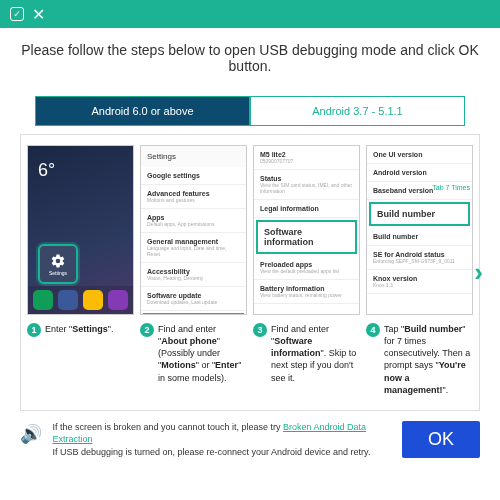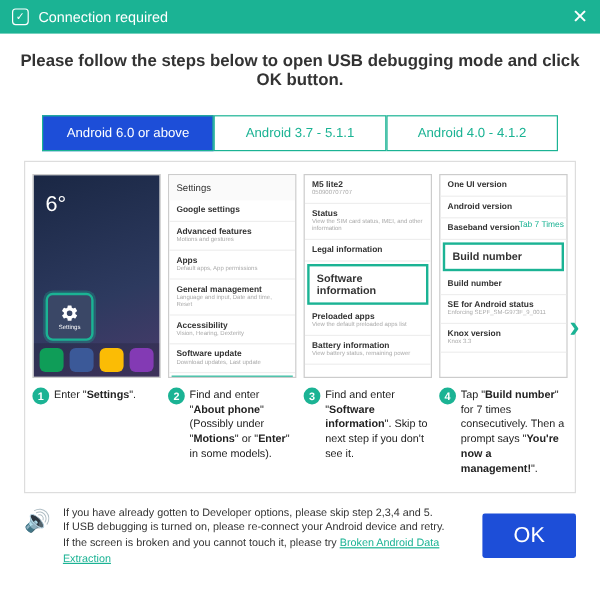--- a/index.html
+++ b/index.html
@@ -2,25 +2,25 @@
 <html><head>
 <meta charset="utf-8">
 <style>
 *{box-sizing:border-box;margin:0;padding:0;font-family:Arial,Helvetica,sans-serif}
 body{background:#fff;width:500px;height:500px;overflow:hidden;font-size:10px}
 .titlebar{background:#1bb394;color:#fff;display:flex;align-items:center;height:28px;padding:0 10px}
 .titlebar .shield{width:14px;height:14px;border:1.5px solid #fff;border-radius:3px;display:flex;align-items:center;justify-content:center;margin-right:8px;font-size:9px}
 .titlebar .ttl{font-size:12px;flex:1}
 .titlebar .close{font-size:16px;cursor:pointer}
 .hdr{text-align:center;padding:14px 10px 6px}
-.hdr h1{font-size:14px;font-weight:bold;color:#333;margin-bottom:6px}
+.hdr h1{font-size:14px;font-weight:normal;color:#333;margin-bottom:6px}
 .hdr a{color:#1bb394;font-size:10px;text-decoration:underline}
 .tabs{display:flex;justify-content:center;gap:0;margin:10px auto 8px;width:430px}
 .tab{flex:1;text-align:center;padding:8px 4px;font-size:11px;border:1px solid #1bb394;color:#1bb394;cursor:pointer}
-.tab.active{background:#1d4ed8;color:#fff}
+.tab.active{background:#0c4a6e;color:#fff}
 .panel{border:1px solid #ddd;margin:0 20px;padding:10px 6px 14px;position:relative}
 .steps{display:flex;gap:6px}
 .step{flex:1;min-width:0}
 .shot{height:170px;border:1px solid #ccc;background:#fff;position:relative;overflow:hidden;font-size:6px;color:#666}
 .shot1{background:linear-gradient(160deg,#1a2744 0%,#2d3a5f 60%,#4a3b6b 100%)}
 .shot1 .temp{color:#fff;position:absolute;top:14px;left:10px;font-size:18px}
 .dock{position:absolute;bottom:0;left:0;right:0;background:rgba(0,0,0,.15);display:flex;justify-content:space-around;padding:4px 2px}
 .dico{width:20px;height:20px;border-radius:5px;background:#3b5998}
 .dico.g{background:#0f9d58}.dico.y{background:#fbbc05}.dico.p{background:#833ab4}
 .gear{position:absolute;bottom:30px;left:10px;width:40px;height:40px;border:2px solid #1bb394;border-radius:6px;background:#3a4766;display:flex;flex-direction:column;align-items:center;justify-content:center;box-shadow:0 0 0 2px rgba(27,179,148,.3)}
@@ -38,32 +38,30 @@
 .spk{color:#1bb394;font-size:18px;margin-top:2px}
 .ftxt{flex:1;font-size:9px;line-height:1.4;color:#333}
 .ftxt a{color:#1bb394;text-decoration:underline}
 .okbtn{background:#1d4ed8;color:#fff;border:none;padding:8px 26px;font-size:18px;border-radius:2px;cursor:pointer;align-self:center}
 </style>
 </head>
 <body>
 
 <div class="titlebar">
   <div class="shield">✓</div>
-  <div class="ttl">Connection required</div>
   <div class="close">✕</div>
 </div>
 
 <div class="hdr">
   <h1>Please follow the steps below to open USB debugging mode and click OK button.</h1>
 </div>
 
 <div class="tabs">
   <div class="tab active">Android 6.0 or above</div>
   <div class="tab">Android 3.7 - 5.1.1</div>
-  <div class="tab">Android 4.0 - 4.1.2</div>
 </div>
 
 <div class="panel">
   <div class="steps">
 
     <div class="step">
       <div class="shot shot1">
         <div class="temp">6°</div>
         <div class="gear">
           <svg width="16" height="16" viewBox="0 0 24 24">
@@ -183,18 +181,17 @@
         <div id="s4t">Tap "<b>Build number</b>" for 7 times consecutively. Then a prompt says "<b>You're now a management!</b>".</div>
       </div>
     </div>
   </div>
   <div class="arrow">›</div>
 </div>
 
 <div class="footer">
   <div class="spk">🔊</div>
   <div class="ftxt">
-    <div>If you have already gotten to Developer options, please skip step 2,3,4 and 5.</div>
+    <div><span>If the screen is broken and you cannot touch it, please try </span><a href="#">Broken Android Data Extraction</a></div>
     <div>If USB debugging is turned on, please re-connect your Android device and retry.</div>
-    <div><span>If the screen is broken and you cannot touch it, please try </span><a href="#">Broken Android Data Extraction</a></div>
   </div>
   <button class="okbtn">OK</button>
 </div>
 
 </body></html>

